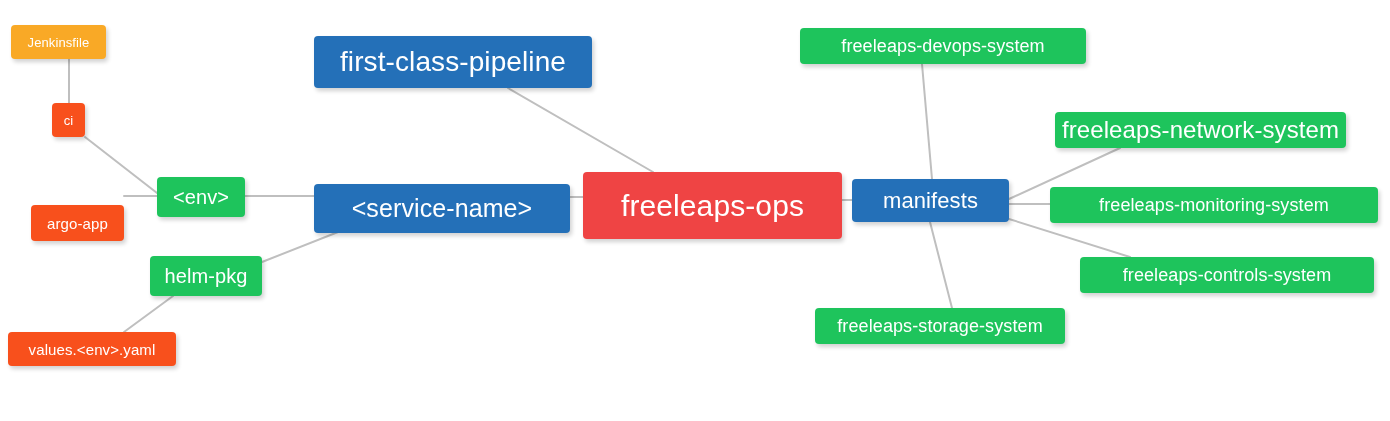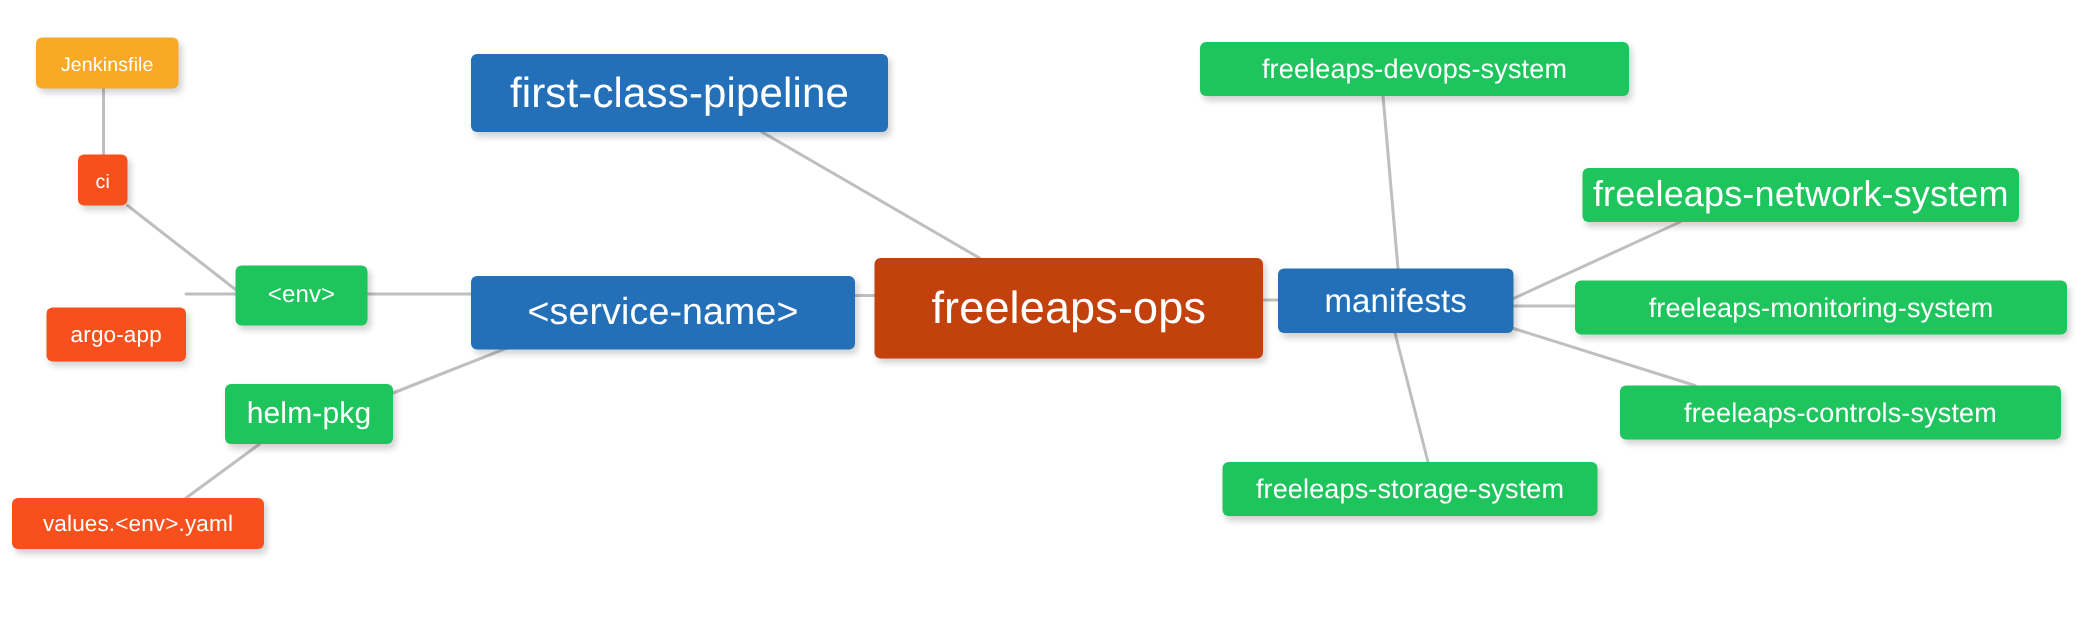--- a/index.html
+++ b/index.html
@@ -57,39 +57,39 @@
       <line x1="173" y1="296" x2="124" y2="332" stroke="#bfbfbf" stroke-width="2" stroke-linecap="round"></line>
       <line x1="508" y1="88" x2="653" y2="172" stroke="#bfbfbf" stroke-width="2" stroke-linecap="round"></line>
       <line x1="842" y1="200" x2="852" y2="200" stroke="#bfbfbf" stroke-width="2" stroke-linecap="round"></line>
       <line x1="932" y1="179" x2="922" y2="64" stroke="#bfbfbf" stroke-width="2" stroke-linecap="round"></line>
       <line x1="1009" y1="199" x2="1120" y2="148" stroke="#bfbfbf" stroke-width="2" stroke-linecap="round"></line>
       <line x1="1009" y1="204" x2="1050" y2="204" stroke="#bfbfbf" stroke-width="2" stroke-linecap="round"></line>
       <line x1="1009" y1="219" x2="1130" y2="257" stroke="#bfbfbf" stroke-width="2" stroke-linecap="round"></line>
       <line x1="930" y1="222" x2="952" y2="308" stroke="#bfbfbf" stroke-width="2" stroke-linecap="round"></line>
     </svg>
   <div id="node-layer">
-      <div class="node" style="left: 24px; top: 25px; width: 95px; height: 34px; background: rgb(249, 169, 38); font-size: 13px;">
+      <div class="node" style="left: 11px; top: 25px; width: 95px; height: 34px; background: rgb(249, 169, 38); font-size: 13px;">
         <span class="node-label">Jenkinsfile</span>
       </div>
       <div class="node" style="left: 52px; top: 103px; width: 33px; height: 34px; background: rgb(248, 80, 28); font-size: 13px;">
         <span class="node-label">ci</span>
       </div>
       <div class="node" style="left: 31px; top: 177px; width: 93px; height: 36px; background: rgb(248, 80, 28); font-size: 15px; margin-top: 28px;">
         <span class="node-label">argo-app</span>
       </div>
-      <div class="node" style="left: 157px; top: 177px; width: 88px; height: 40px; background: rgb(30, 196, 92); font-size: 16px;">
+      <div class="node" style="left: 157px; top: 177px; width: 88px; height: 40px; background: rgb(30, 196, 92); font-size: 20px;">
         <span class="node-label">&lt;env&gt;</span>
       </div>
       <div class="node" style="left: 314px; top: 172px; width: 256px; height: 49px; background: rgb(36, 112, 184); font-size: 25px; margin-top: 12px;">
         <span class="node-label">&lt;service-name&gt;</span>
       </div>
       <div class="node" style="left: 314px; top: 36px; width: 278px; height: 52px; background: rgb(36, 112, 184); font-size: 28px;">
         <span class="node-label">first-class-pipeline</span>
       </div>
-      <div class="node" style="left: 583px; top: 172px; width: 259px; height: 67px; background: #c2410c; font-size: 30px;">
+      <div class="node" style="left: 583px; top: 172px; width: 259px; height: 67px; background: #ef4444; font-size: 30px;">
         <span class="node-label">freeleaps-ops</span>
       </div>
       <div class="node" style="left: 852px; top: 179px; width: 157px; height: 43px; background: rgb(36, 112, 184); font-size: 22px;">
         <span class="node-label">manifests</span>
       </div>
       <div class="node" style="left: 150px; top: 256px; width: 112px; height: 40px; background: rgb(30, 196, 92); font-size: 20px;">
         <span class="node-label">helm-pkg</span>
       </div>
       <div class="node" style="left: 8px; top: 332px; width: 168px; height: 34px; background: rgb(248, 80, 28); font-size: 15px;">
         <span class="node-label">values.&lt;env&gt;.yaml</span>

